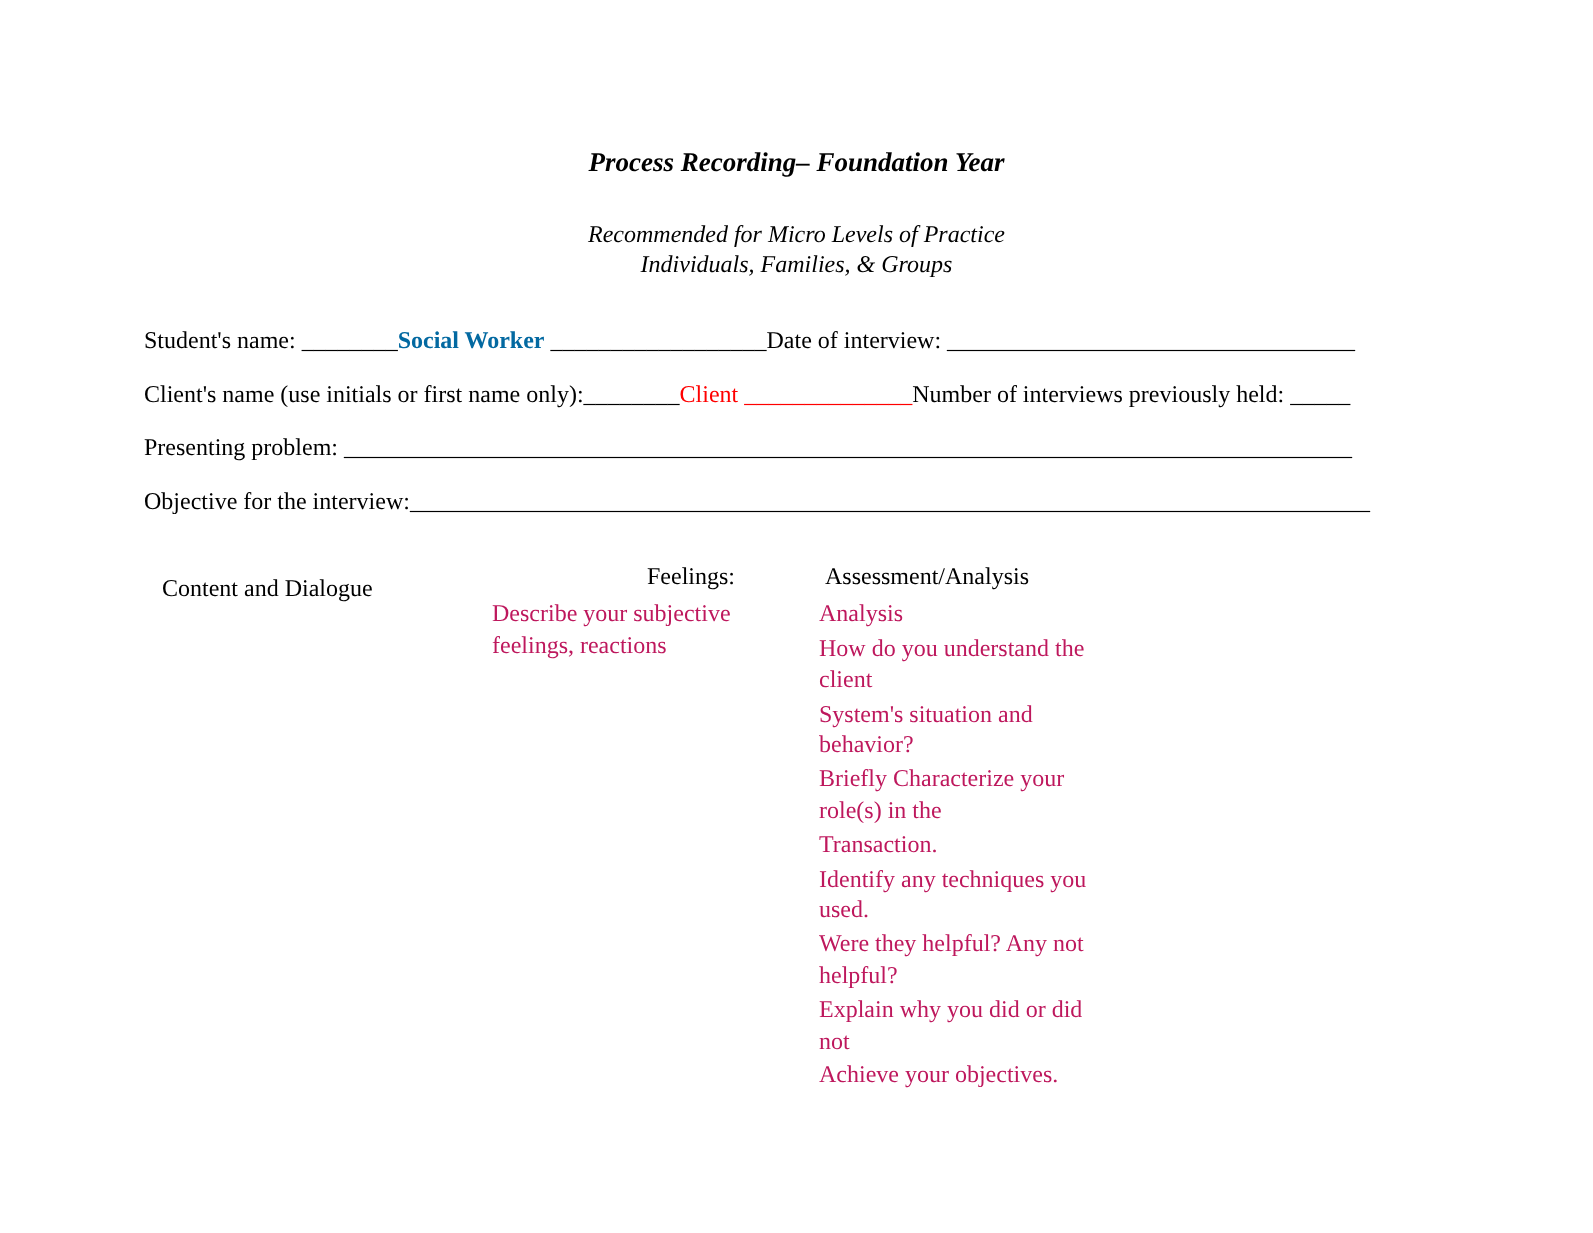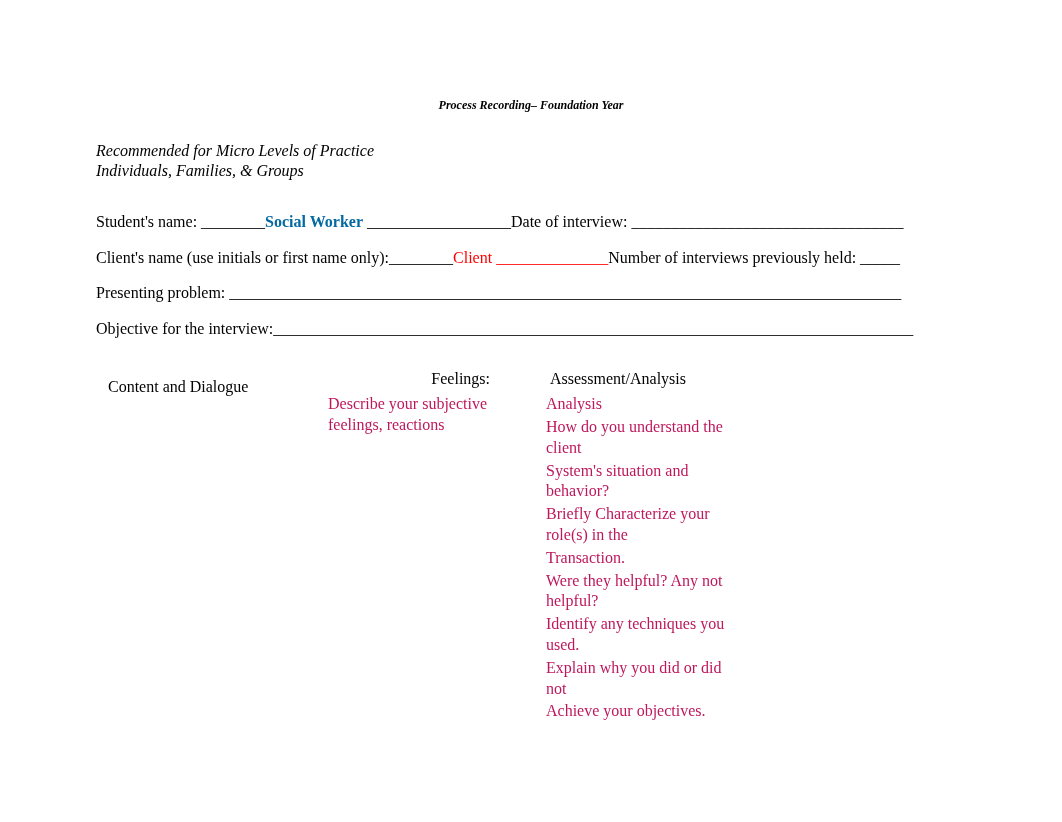--- a/index.html
+++ b/index.html
@@ -15,25 +15,26 @@
       width: 1062px;
       height: 822px;
       padding: 0 96px;
     }
     .title {
       text-align: center;
       font-weight: bold;
       font-style: italic;
       margin-top: 98px;
       margin-bottom: 28px;
-      font-size: 12px;
+      font-size: 18px;
     }
     .rec-line {
       font-style: italic;
       line-height: 1.25;
+      text-align: center;
     }
     .rec-block {
       margin-bottom: 28px;
     }
     .field-line {
       margin-bottom: 10px;
       line-height: 1.6;
     }
     .green {
       color: #0369a1;
@@ -107,21 +108,21 @@
       <div class="red-block">Describe your subjective feelings, reactions</div>
     </div>
     <div class="col col3">
       <div class="col-header"> Assessment/Analysis</div>
       <div class="red-block">
         <p>Analysis</p>
         <p>How do you understand the client</p>
         <p>System's situation and behavior?</p>
         <p>Briefly Characterize your role(s) in the</p>
         <p>Transaction.</p>
+        <p>Identify any techniques you used.</p>
         <p>Were they helpful? Any not helpful?</p>
-        <p>Identify any techniques you used.</p>
         <p>Explain why you did or did not</p>
         <p>Achieve your objectives.</p>
       </div>
     </div>
     <div class="col col4"></div>
   </div>
 </div>
 
 </body></html>

